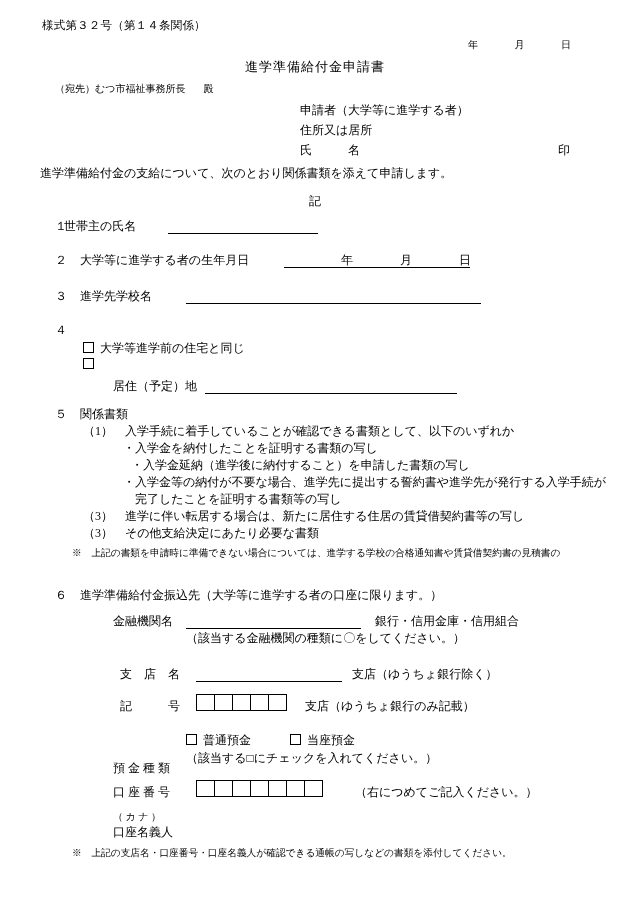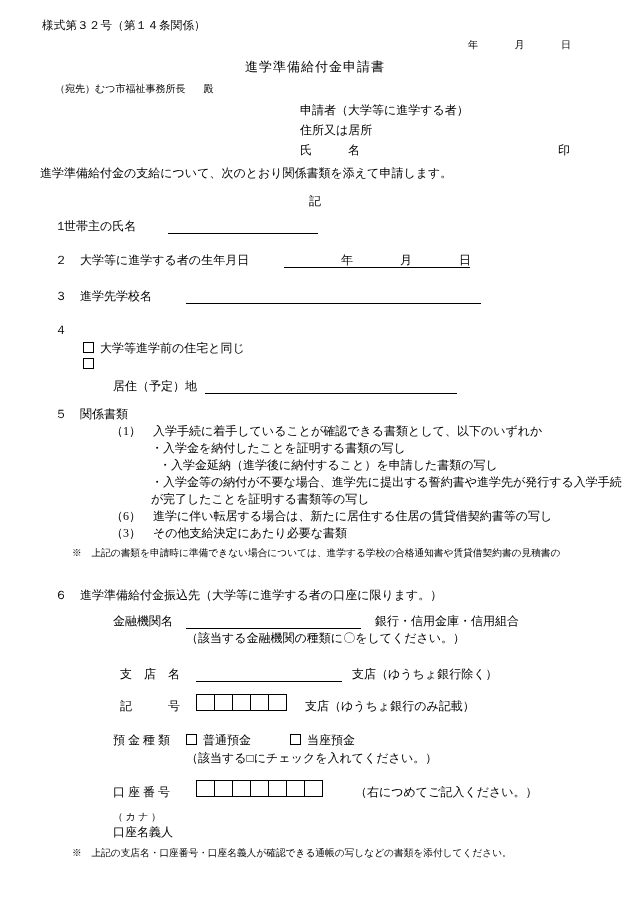--- a/index.html
+++ b/index.html
@@ -118,21 +118,21 @@
     position: absolute;
     display: flex;
   }
   .boxes .cell {
     width: 19px;
     height: 17px;
     border: 1px solid #000;
     margin-right: -1px;
     box-sizing: border-box;
   }
-  .list-line { position: absolute; font-size: 12px; margin-left: 28px; }
+  .list-line { position: absolute; font-size: 12px; }
 </style>
 </head>
 <body>
 
 <div class="page">
 
   <div class="form-no">様式第３２号（第１４条関係）</div>
 
   <div class="date-line">
     <span>年</span>
@@ -187,21 +187,21 @@
   <div class="ul" style="left:205px; top:393px; width:252px;"></div>
 
   <div class="item" style="left:55px; top:406px;">５</div>
   <div class="item" style="left:80px; top:406px;">関係書類</div>
 
   <div class="list-line" style="left:83px; top:423px;">（1）　入学手続に着手していることが確認できる書類として、以下のいずれか</div>
   <div class="list-line" style="left:123px; top:440px;">・入学金を納付したことを証明する書類の写し</div>
   <div class="list-line" style="left:131px; top:457px;">・入学金延納（進学後に納付すること）を申請した書類の写し</div>
   <div class="list-line" style="left:123px; top:474px;">・入学金等の納付が不要な場合、進学先に提出する誓約書や進学先が発行する入学手続が</div>
   <div class="list-line" style="left:135px; top:491px;">完了したことを証明する書類等の写し</div>
-  <div class="list-line" style="left:83px; top:508px;">（6）　進学に伴い転居する場合は、新たに居住する住居の賃貸借契約書等の写し</div>
+  <div class="list-line" style="left:83px; top:508px;">（3）　進学に伴い転居する場合は、新たに居住する住居の賃貸借契約書等の写し</div>
   <div class="list-line" style="left:83px; top:525px;">（3）　その他支給決定にあたり必要な書類</div>
 
   <div class="tiny abs" style="left:72px; top:546px;">※　上記の書類を申請時に準備できない場合については、進学する学校の合格通知書や賃貸借契約書の見積書の</div>
 
   <div class="item" style="left:55px; top:587px;">６</div>
   <div class="item" style="left:80px; top:587px;">進学準備給付金振込先（大学等に進学する者の口座に限ります。）</div>
 
   <div class="item" style="left:113px; top:613px;">金融機関名</div>
   <div class="ul" style="left:186px; top:628px; width:175px;"></div>
   <div class="item" style="left:375px; top:613px;">銀行・信用金庫・信用組合</div>
@@ -214,21 +214,21 @@
   <div class="item" style="left:120px; top:698px;">記　　　号</div>
   <div class="boxes" style="left:196px; top:694px;">
     <div class="cell"></div>
     <div class="cell"></div>
     <div class="cell"></div>
     <div class="cell"></div>
     <div class="cell"></div>
   </div>
   <div class="item" style="left:305px; top:698px;">支店（ゆうちょ銀行のみ記載）</div>
 
-  <div class="item" style="left:113px; top:732px;">預 金 種 類</div>
+  <div class="item" style="left:113px; top:760px;">預 金 種 類</div>
   <div class="item" style="left:186px; top:732px;">
     <span class="chk"></span><span>普通預金</span>
   </div>
   <div class="item" style="left:290px; top:732px;">
     <span class="chk"></span><span>当座預金</span>
   </div>
   <div class="item" style="left:186px; top:750px;">（該当する□にチェックを入れてください。）</div>
 
   <div class="item" style="left:113px; top:784px;">口 座 番 号</div>
   <div class="boxes" style="left:196px; top:780px;">

